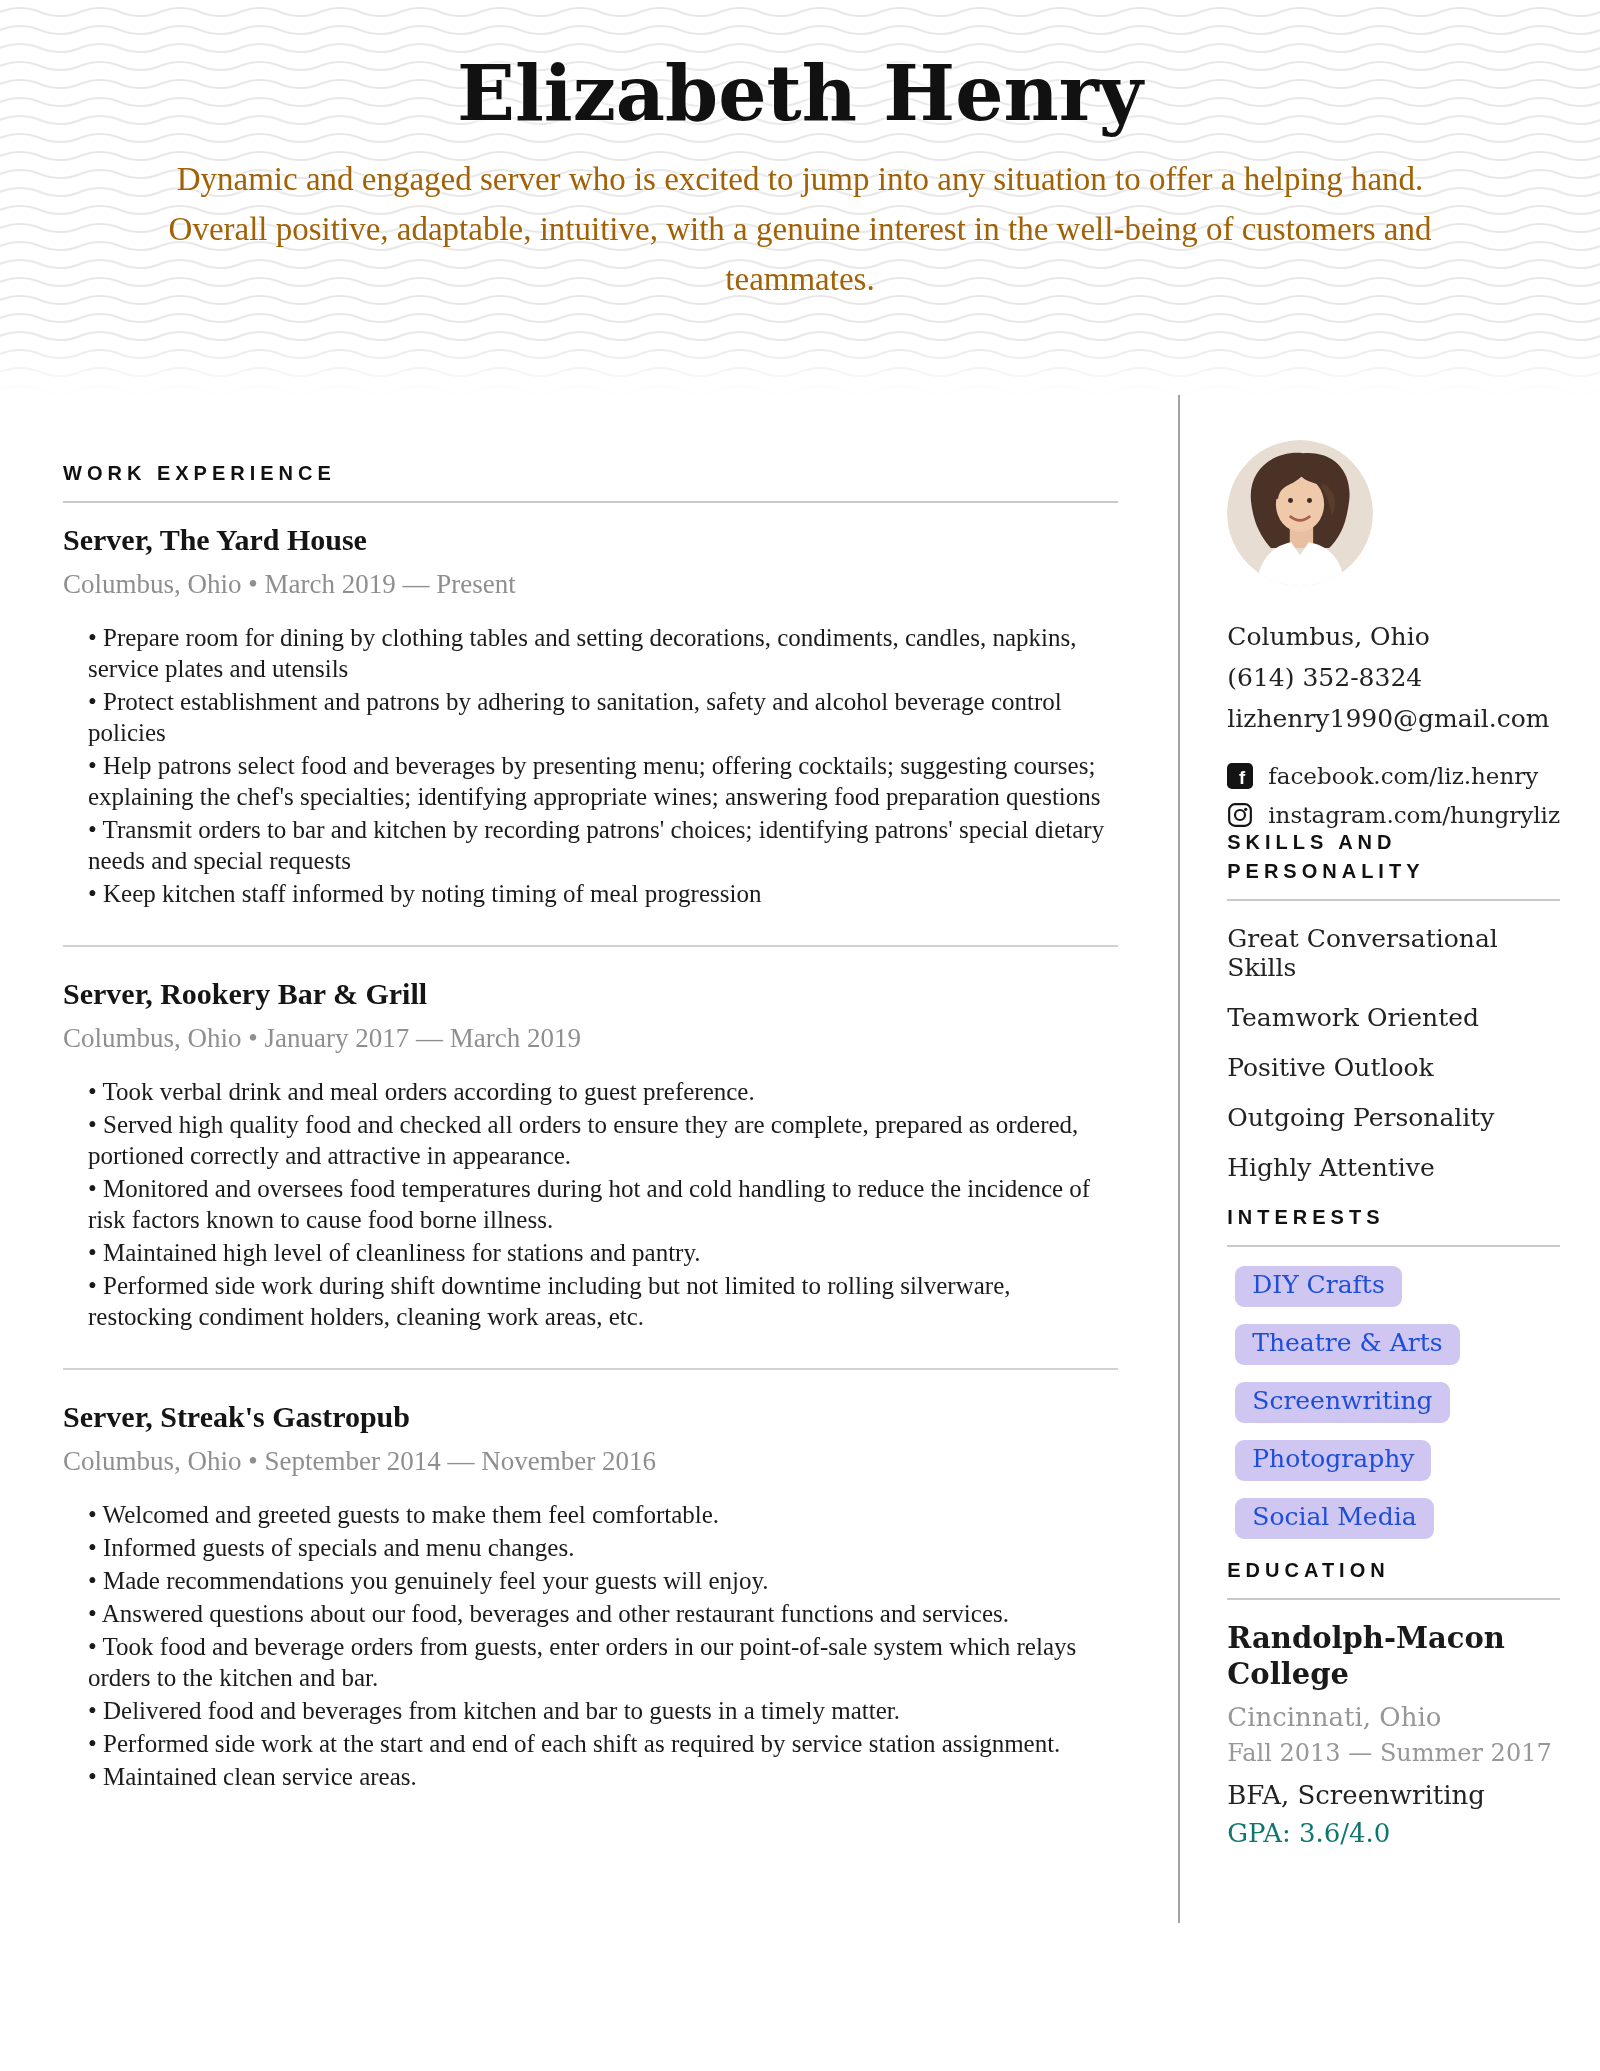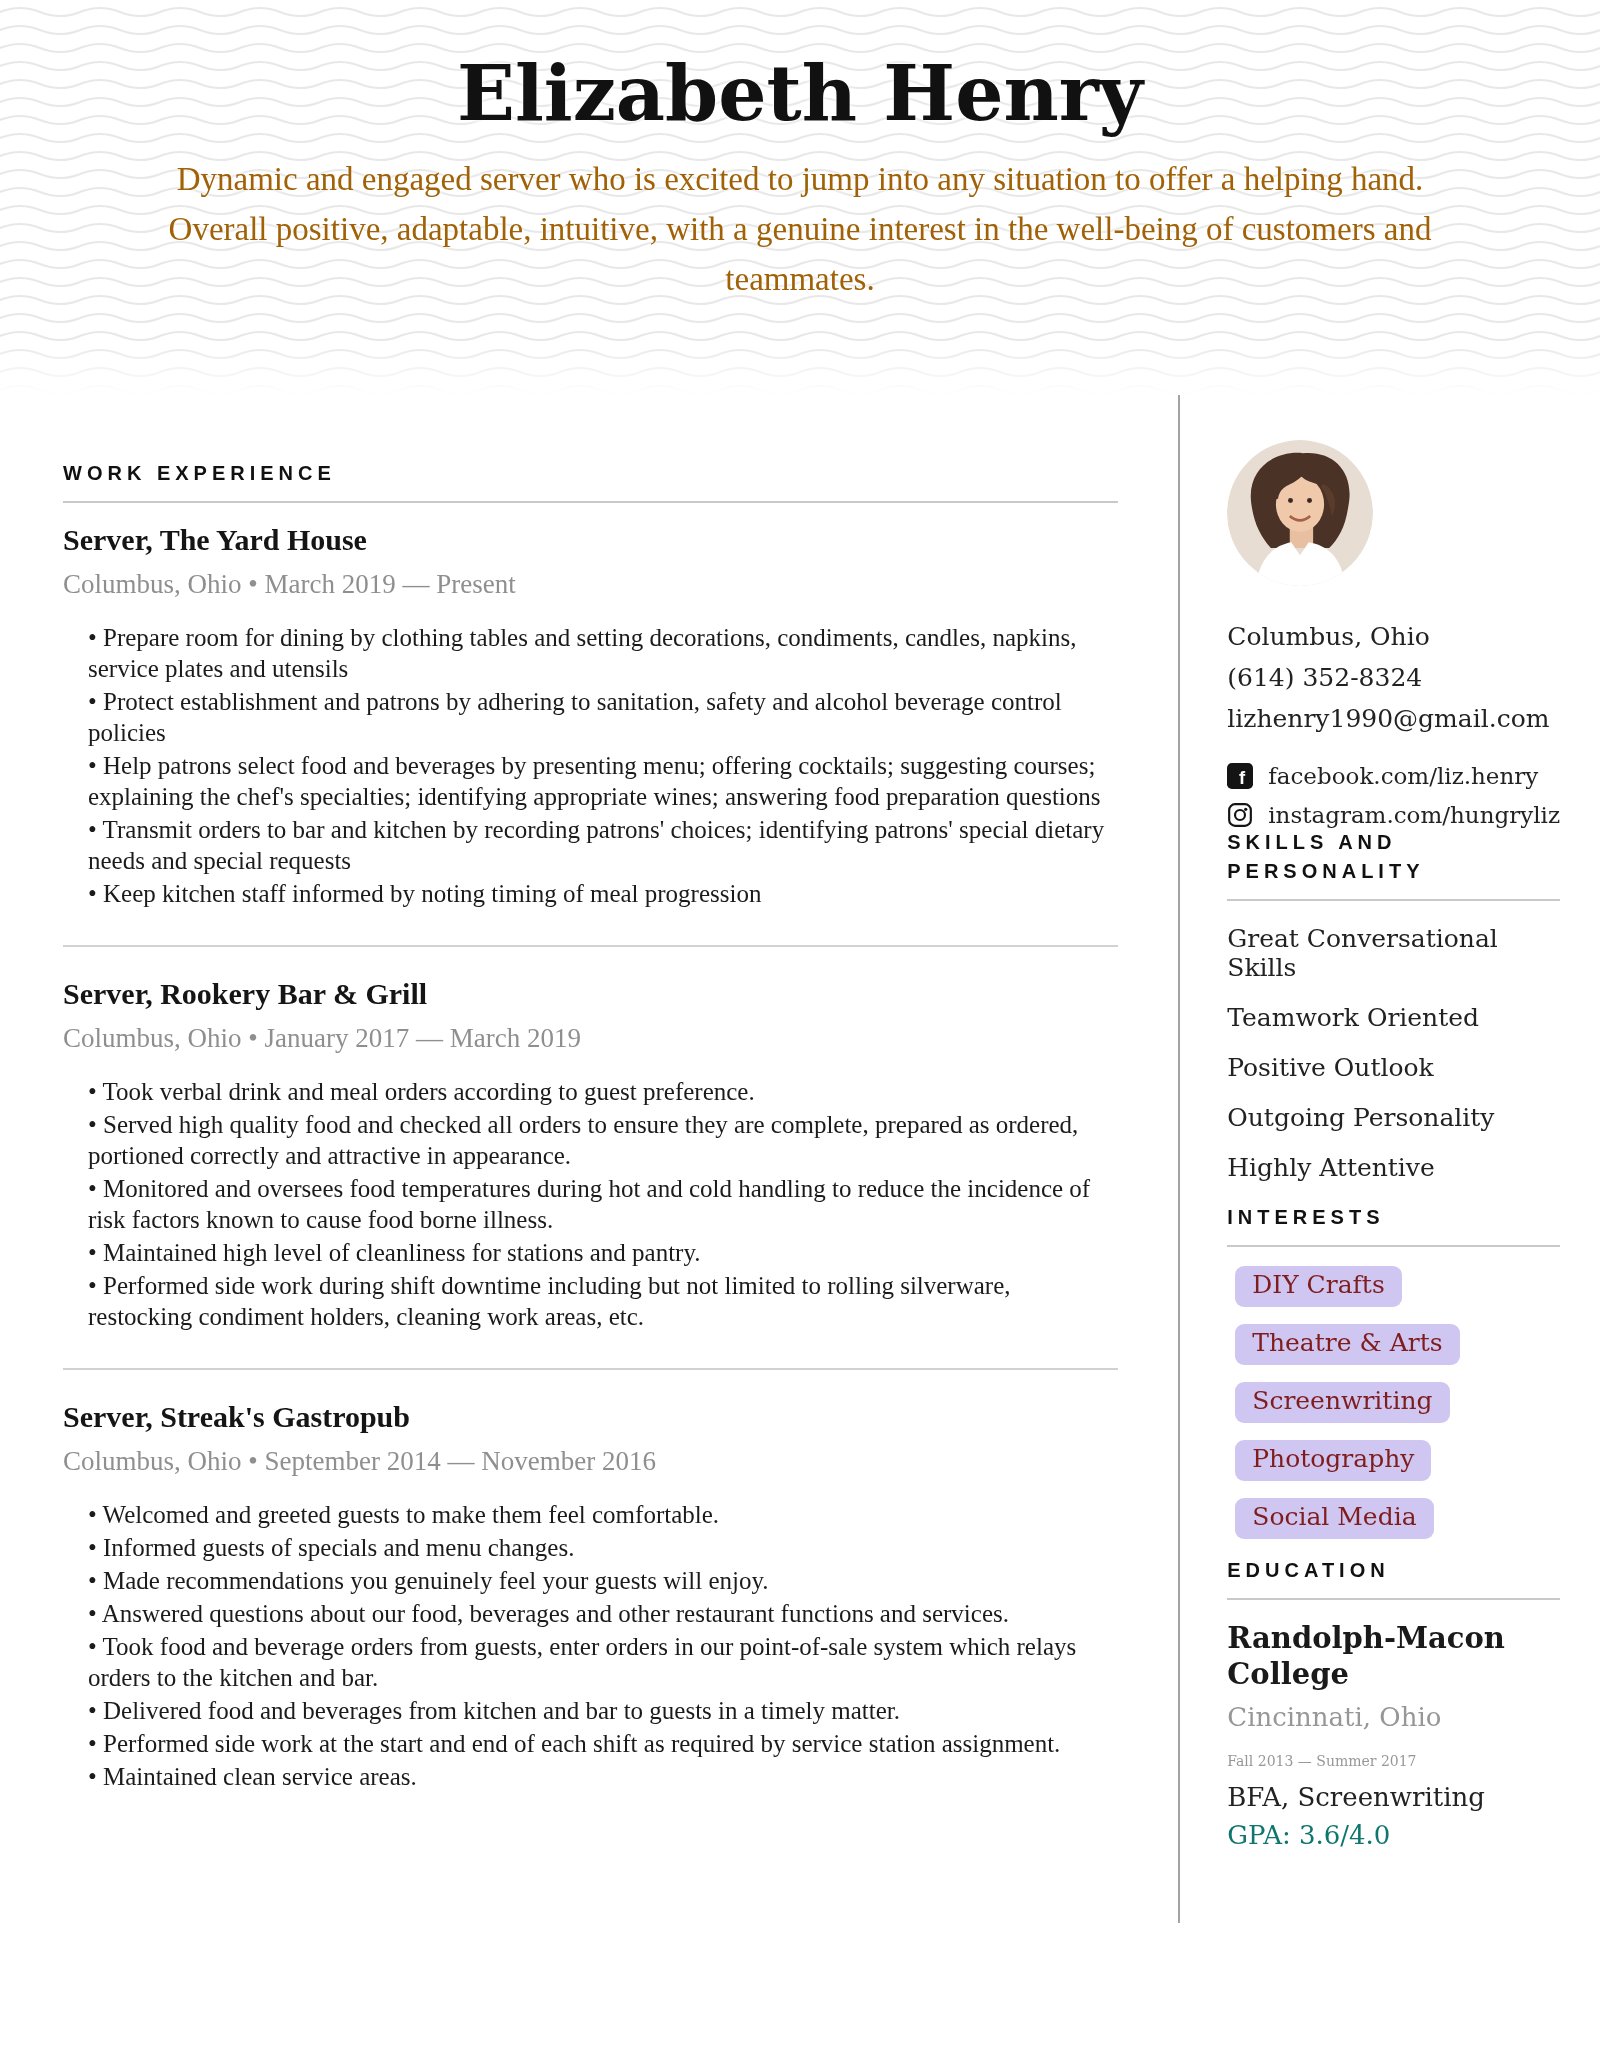--- a/index.html
+++ b/index.html
@@ -65,27 +65,27 @@
 
   .skills-head { margin-top:36px; }
   .skills-list { list-style:none; margin:23px 0 0; padding:0;
     font-family:"DejaVu Serif", serif; font-size:25px; color:#222; }
   .skills-list li { margin-bottom:21px; }
 
   .interests-head { margin-top:19px; }
   .chips { margin-top:19px; }
   .chip { display:table; margin:0 0 17px 8px; background:#cfc6f2;
     border-radius:9px; padding:4px 17px 8px;
-    font-family:"DejaVu Serif", serif; font-size:25px; color:#7f1d1d; }
+    font-family:"DejaVu Serif", serif; font-size:25px; color:#1d4ed8; }
 
   .education-head { margin-top:39px; }
   .school { margin-top:20px; font-family:"DejaVu Serif", serif; font-weight:700;
     font-size:29px; line-height:36px; color:#1a1a1a; }
   .edu-loc   { margin-top:10px; font-family:"DejaVu Serif", serif; font-size:26px; color:#979797; }
-  .edu-dates { margin-top:21px;  font-family:"DejaVu Serif", serif; font-size:14px; color:#979797; }
+  .edu-dates { margin-top:7px;  font-family:"DejaVu Serif", serif; font-size:24px; color:#979797; }
   .edu-degree{ margin-top:13px; font-family:"DejaVu Serif", serif; font-size:26px; color:#222; }
   .edu-gpa   { margin-top:8px;  font-family:"DejaVu Serif", serif; font-size:26px; color:#0f766e; }
 </style>
 </head>
 <body>
 
 <div class="header">
   <svg class="waves-svg" xmlns="http://www.w3.org/2000/svg">
     <defs>
       <pattern id="wv" width="80" height="18" patternUnits="userSpaceOnUse">

